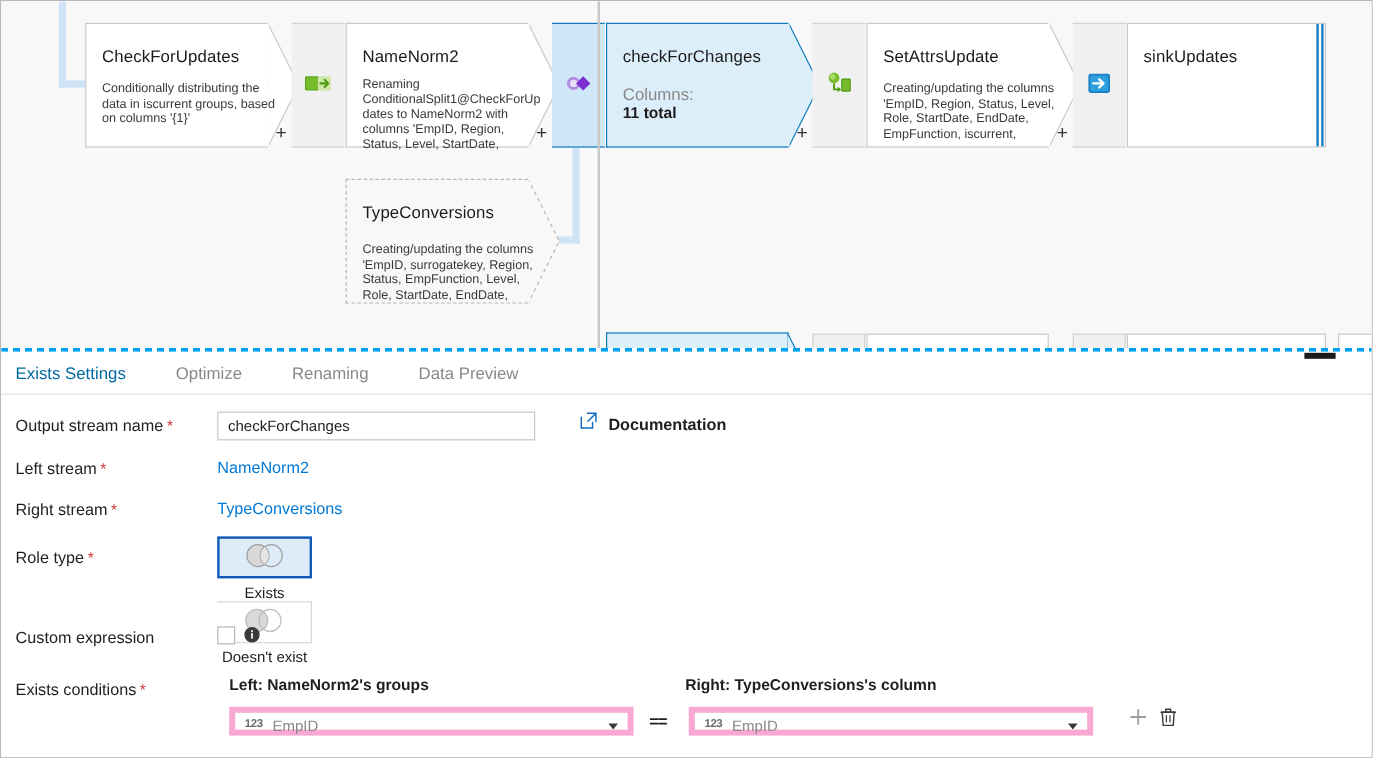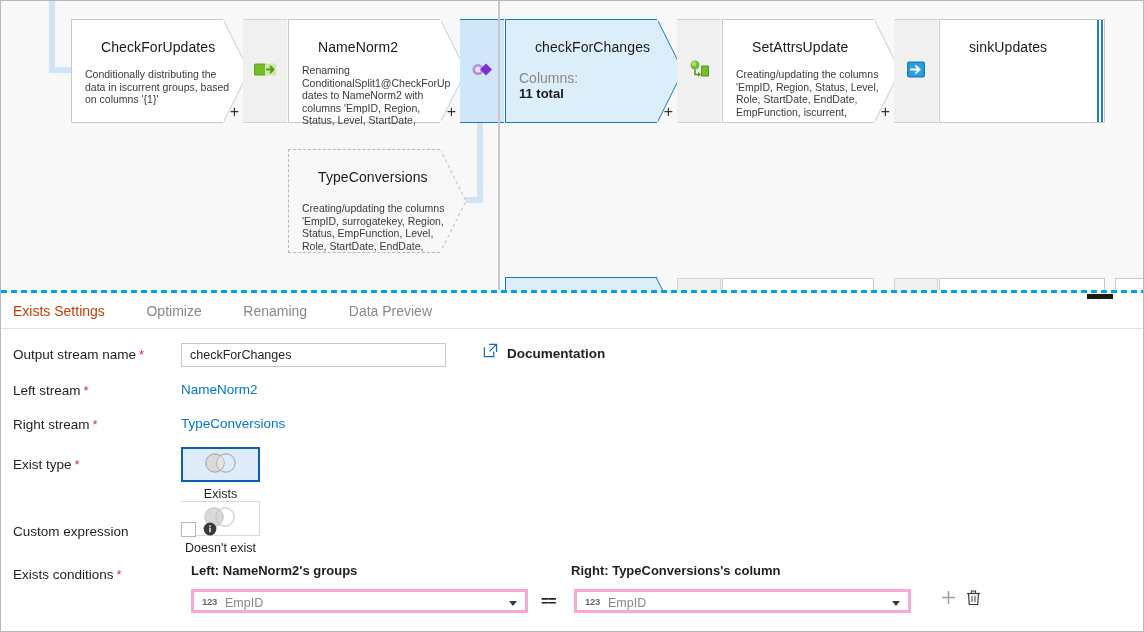--- a/index.html
+++ b/index.html
@@ -61,21 +61,20 @@
   }
   .node .chev svg { display:block; }
   .node-title {
     position: absolute;
     left: 13px;
     top: 19px;
     font-size: 14px;
     color: #1b1a19;
     letter-spacing: .1px;
     white-space: nowrap;
-    margin-left: 16px;
   }
   .node-desc {
     position: absolute;
     left: 13px;
     top: 48px;
     width: 152px;
     font-size: 10.5px;
     line-height: 12.6px;
     color: #3b3a39;
     overflow: hidden;
@@ -206,21 +205,21 @@
   .tab {
     display: inline-block;
     height: 34px;
     line-height: 34px;
     font-size: 14px;
     color: #8a8886;
     margin-right: 38px;
     cursor: pointer;
     white-space: nowrap;
   }
-  .tab.active { color: #c2410c; }
+  .tab.active { color: #0369a1; }
 
   #form {
     position: relative;
     padding-top: 14px;
   }
   .row {
     position: relative;
     height: 34px;
   }
   .lbl {
@@ -328,21 +327,21 @@
     font-size: 13px;
     font-weight: 700;
     color: #201f1e;
     white-space: nowrap;
   }
   .combo {
     position: absolute;
     box-sizing: border-box;
     width: 337px;
     height: 24px;
-    border: 3px solid #f9a8d4;
+    border: 5px solid #f9a8d4;
     background: #fff;
     cursor: pointer;
   }
   .combo .typ {
     position: absolute;
     left: 8px;
     top: 4px;
     font-size: 9.5px;
     font-weight: 700;
     color: #6a6a6a;
@@ -562,21 +561,21 @@
       </div>
 
       <div class="row" style="height:34px;">
         <span class="lbl"><span>Right stream</span><span class="req">*</span></span>
         <span class="field">
           <a class="streamlink" href="#">TypeConversions</a>
         </span>
       </div>
 
       <div class="row" style="height:73px;">
-        <span class="lbl" style="top:8px;"><span>Exist type</span><span class="req">*</span></span>
+        <span class="lbl" style="top:8px;"><span>Role type</span><span class="req">*</span></span>
         <div class="exist-group">
           <div class="exist-opt">
             <div class="exist-box on">
               <span>
                 <svg width="44" height="22" viewBox="0 0 44 22">
                   <circle cx="16" cy="11" r="9.2" fill="#d9d9d9" stroke="#9e9e9e" stroke-width="1"></circle>
                   <circle cx="27" cy="11" r="9.2" fill="#ffffff" fill-opacity="0" stroke="#9e9e9e" stroke-width="1"></circle>
                   <path d="M21.5 3.7 A9.2 9.2 0 0 1 21.5 18.3 A9.2 9.2 0 0 1 21.5 3.7 Z" fill="#e8e8e8" fill-opacity=".7"></path>
                 </svg>
               </span>

